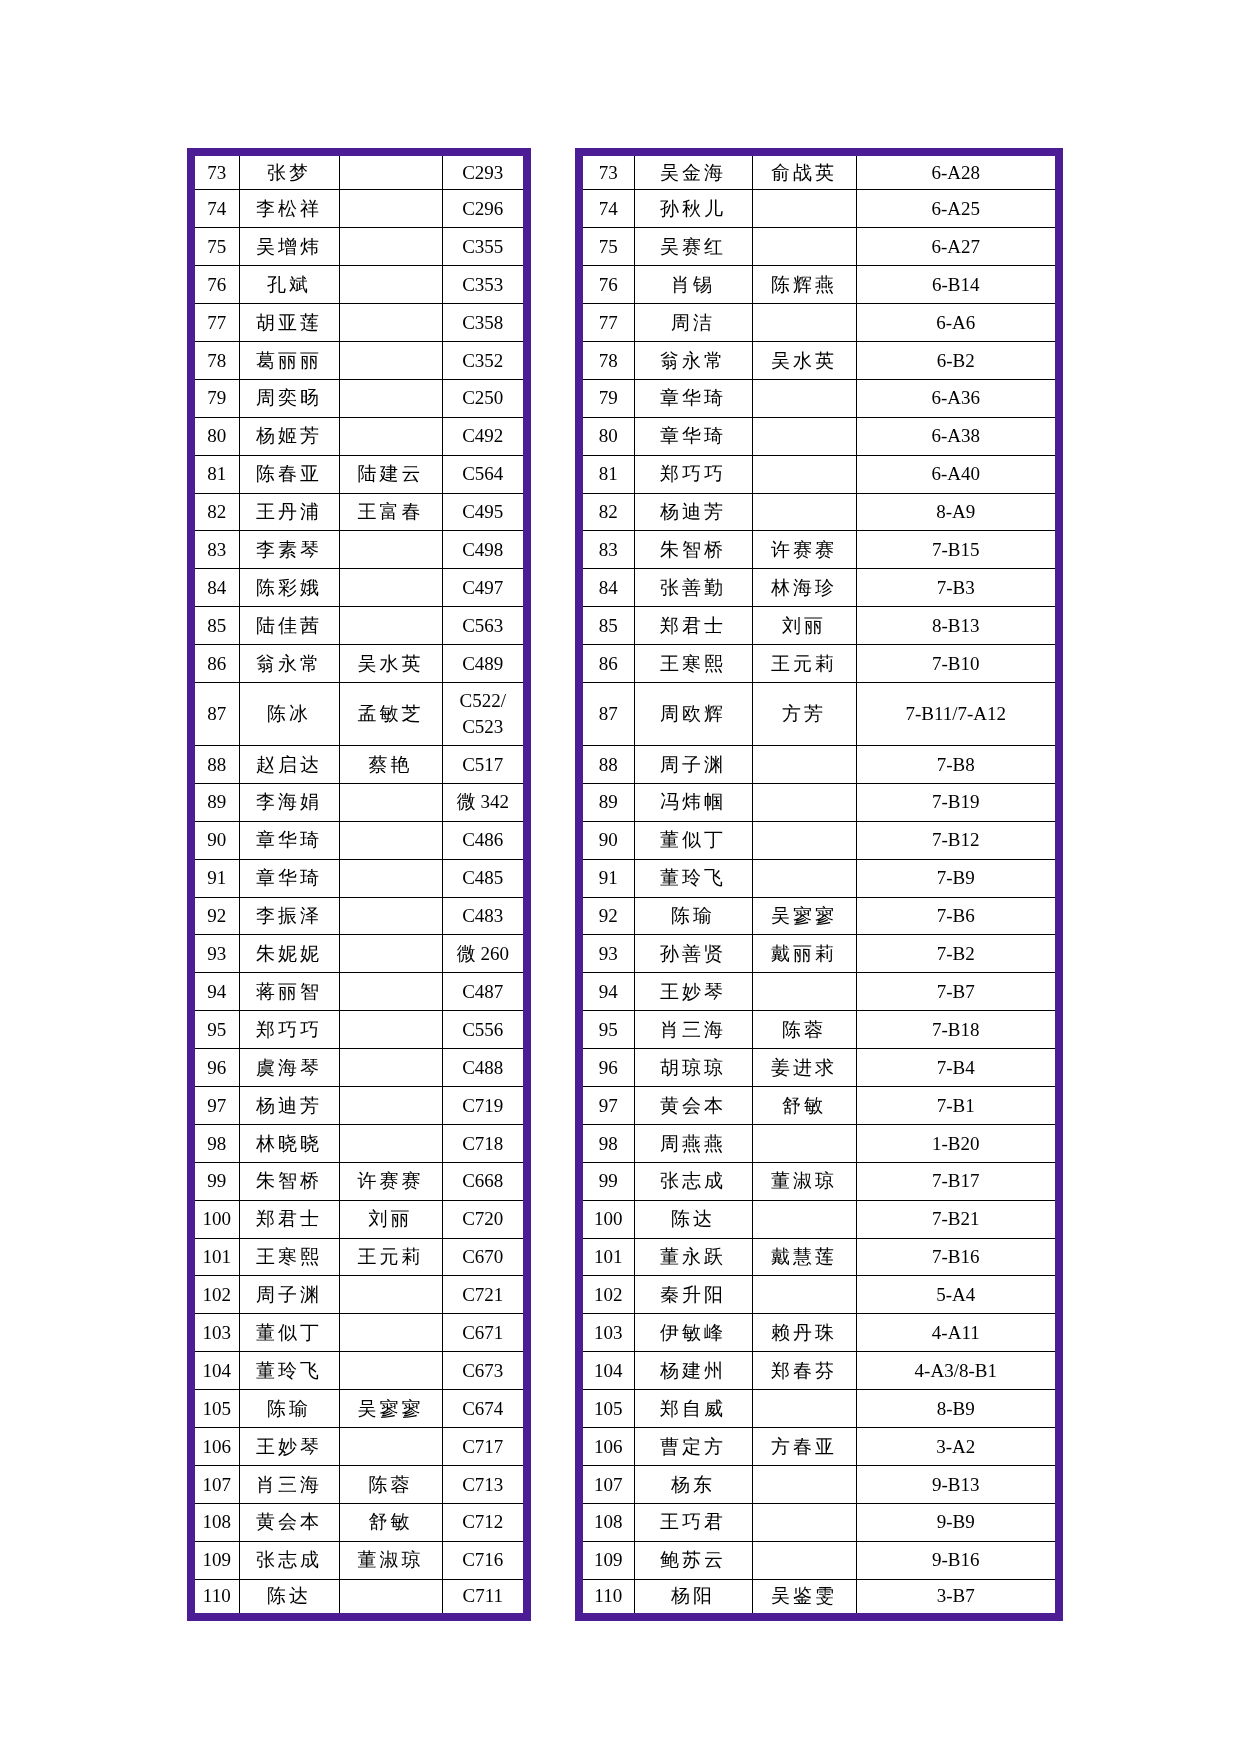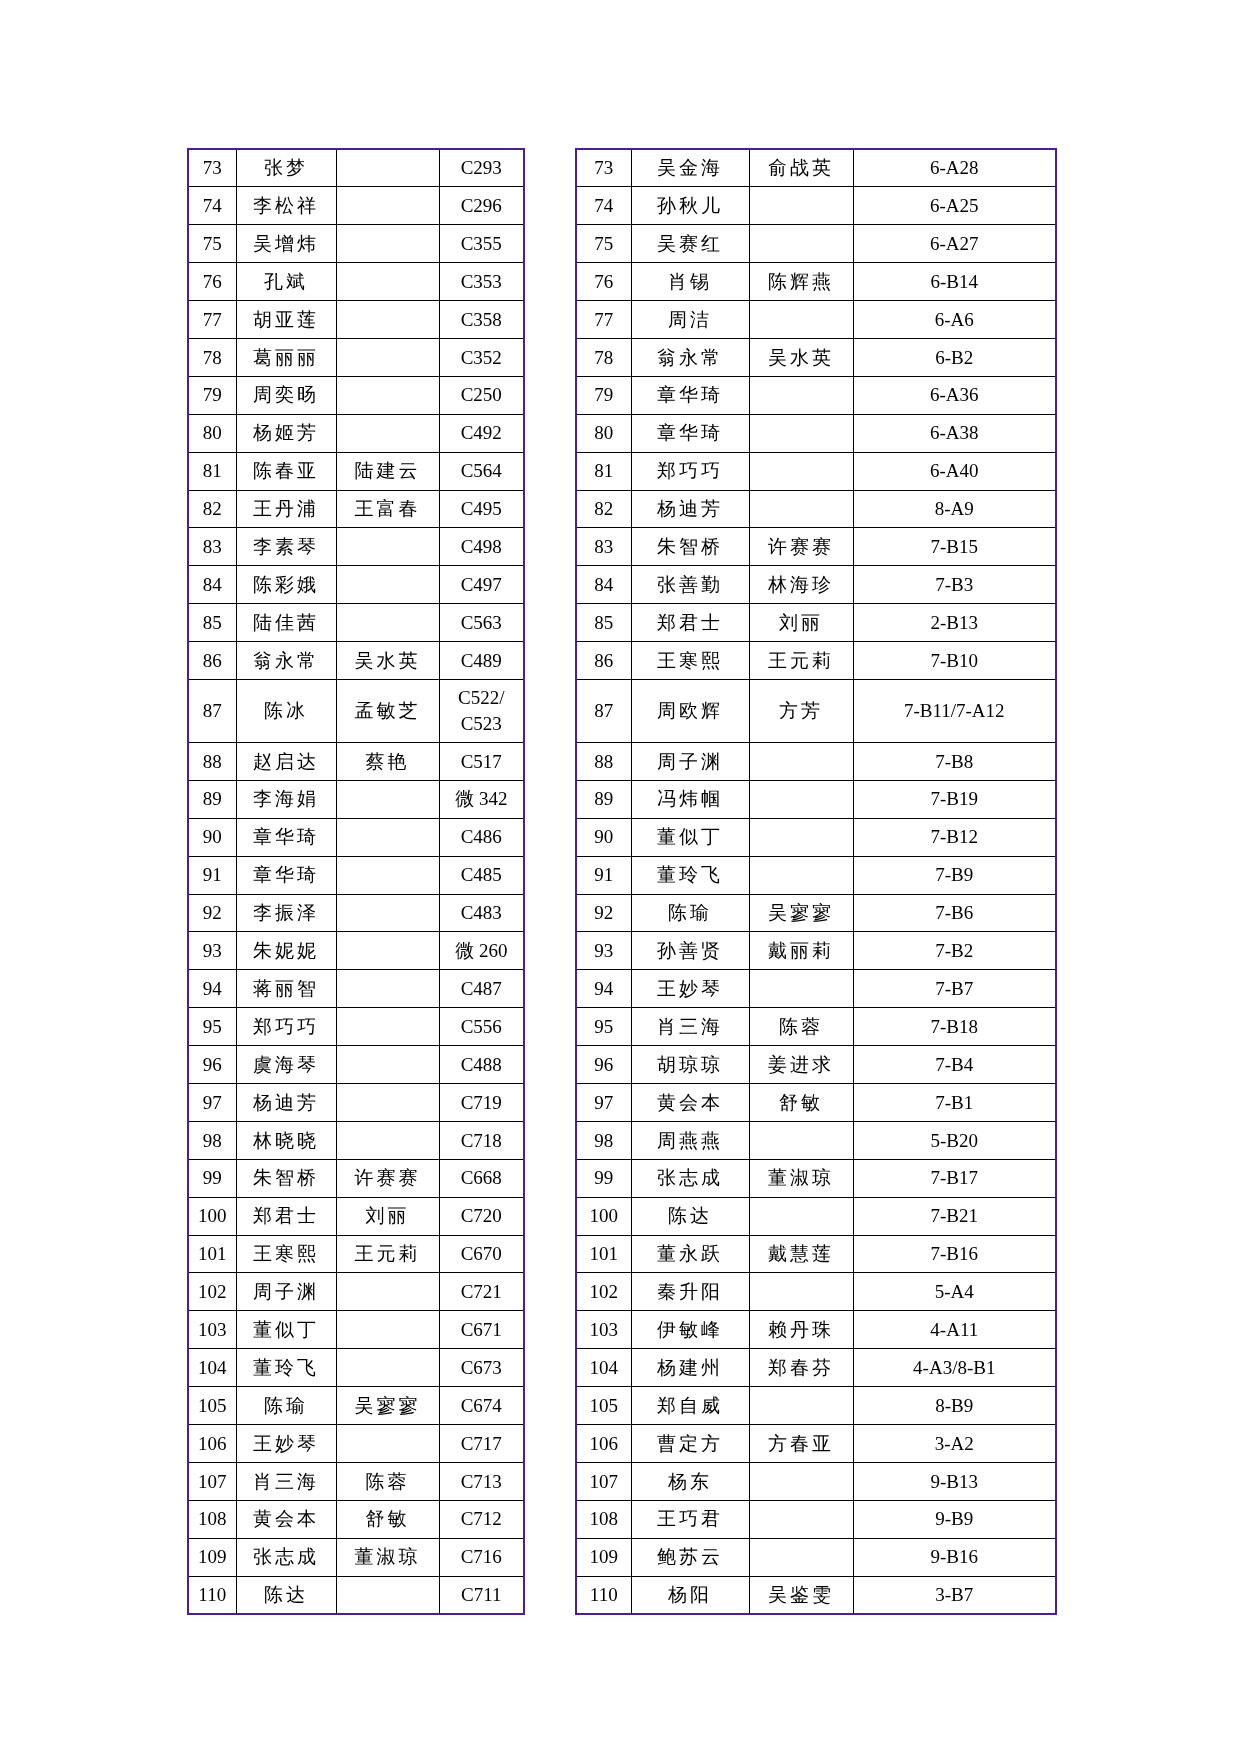--- a/index.html
+++ b/index.html
@@ -14,21 +14,21 @@
     background: #ffffff;
     font-family: "Liberation Serif", "DejaVu Serif", serif;
     color: #000000;
     overflow: hidden;
   }
   table.roster {
     position: absolute;
     top: 148px;
     border-collapse: collapse;
     table-layout: fixed;
-    border: 2px solid #4c1d95;
+    border: 8px solid #4c1d95;
     font-family: Liberation Serif, serif;
   }
   #table-left  { left: 187px; width: 336px; }
   #table-right { left: 575px; width: 480px; }
 
   #table-left col.c0 { width: 48px; }
   #table-left col.c1 { width: 100px; }
   #table-left col.c2 { width: 103px; }
   #table-left col.c3 { width: 85px; }
 
@@ -377,21 +377,21 @@
         <tr>
           <td class="c0">84</td>
           <td class="c1">张善勤</td>
           <td class="c2">林海珍</td>
           <td class="c3">7-B3</td>
         </tr>
         <tr>
           <td class="c0">85</td>
           <td class="c1">郑君士</td>
           <td class="c2">刘丽</td>
-          <td class="c3">2-B13</td>
+          <td class="c3">8-B13</td>
         </tr>
         <tr>
           <td class="c0">86</td>
           <td class="c1">王寒熙</td>
           <td class="c2">王元莉</td>
           <td class="c3">7-B10</td>
         </tr>
         <tr>
           <td class="c0">87</td>
           <td class="c1">周欧辉</td>
@@ -455,21 +455,21 @@
         <tr>
           <td class="c0">97</td>
           <td class="c1">黄会本</td>
           <td class="c2">舒敏</td>
           <td class="c3">7-B1</td>
         </tr>
         <tr>
           <td class="c0">98</td>
           <td class="c1">周燕燕</td>
           <td class="c2"></td>
-          <td class="c3">5-B20</td>
+          <td class="c3">1-B20</td>
         </tr>
         <tr>
           <td class="c0">99</td>
           <td class="c1">张志成</td>
           <td class="c2">董淑琼</td>
           <td class="c3">7-B17</td>
         </tr>
         <tr>
           <td class="c0">100</td>
           <td class="c1">陈达</td>

